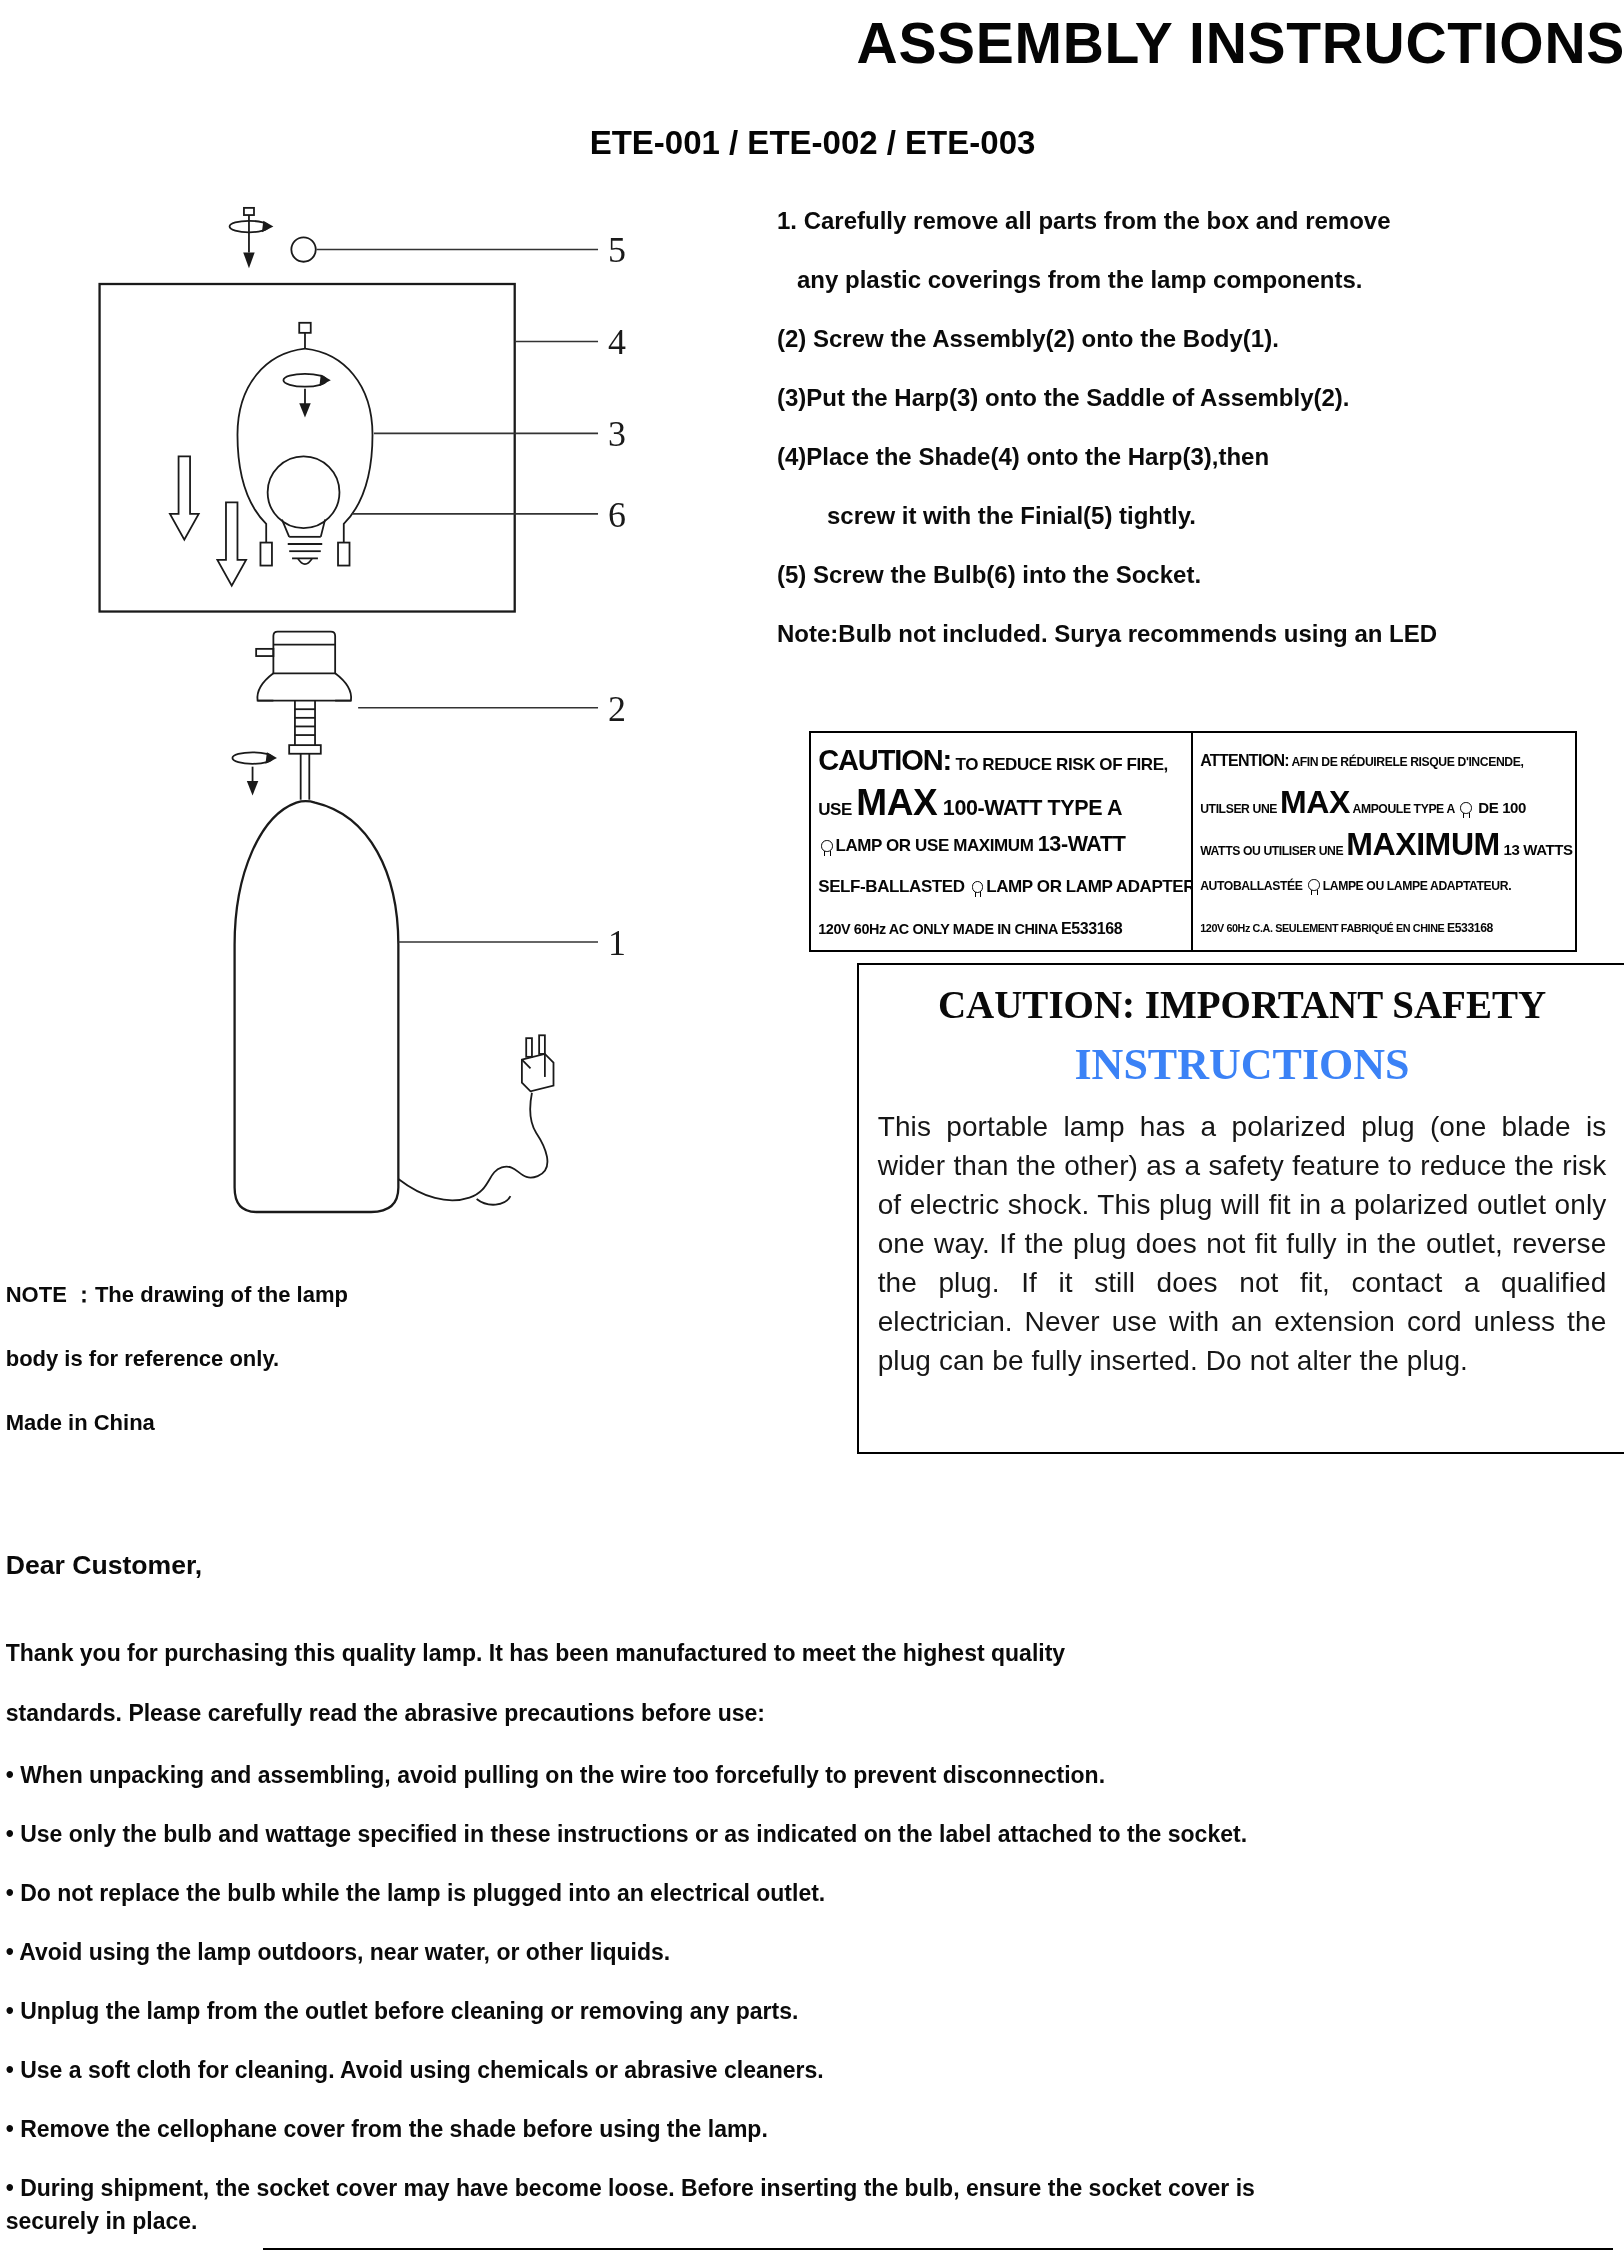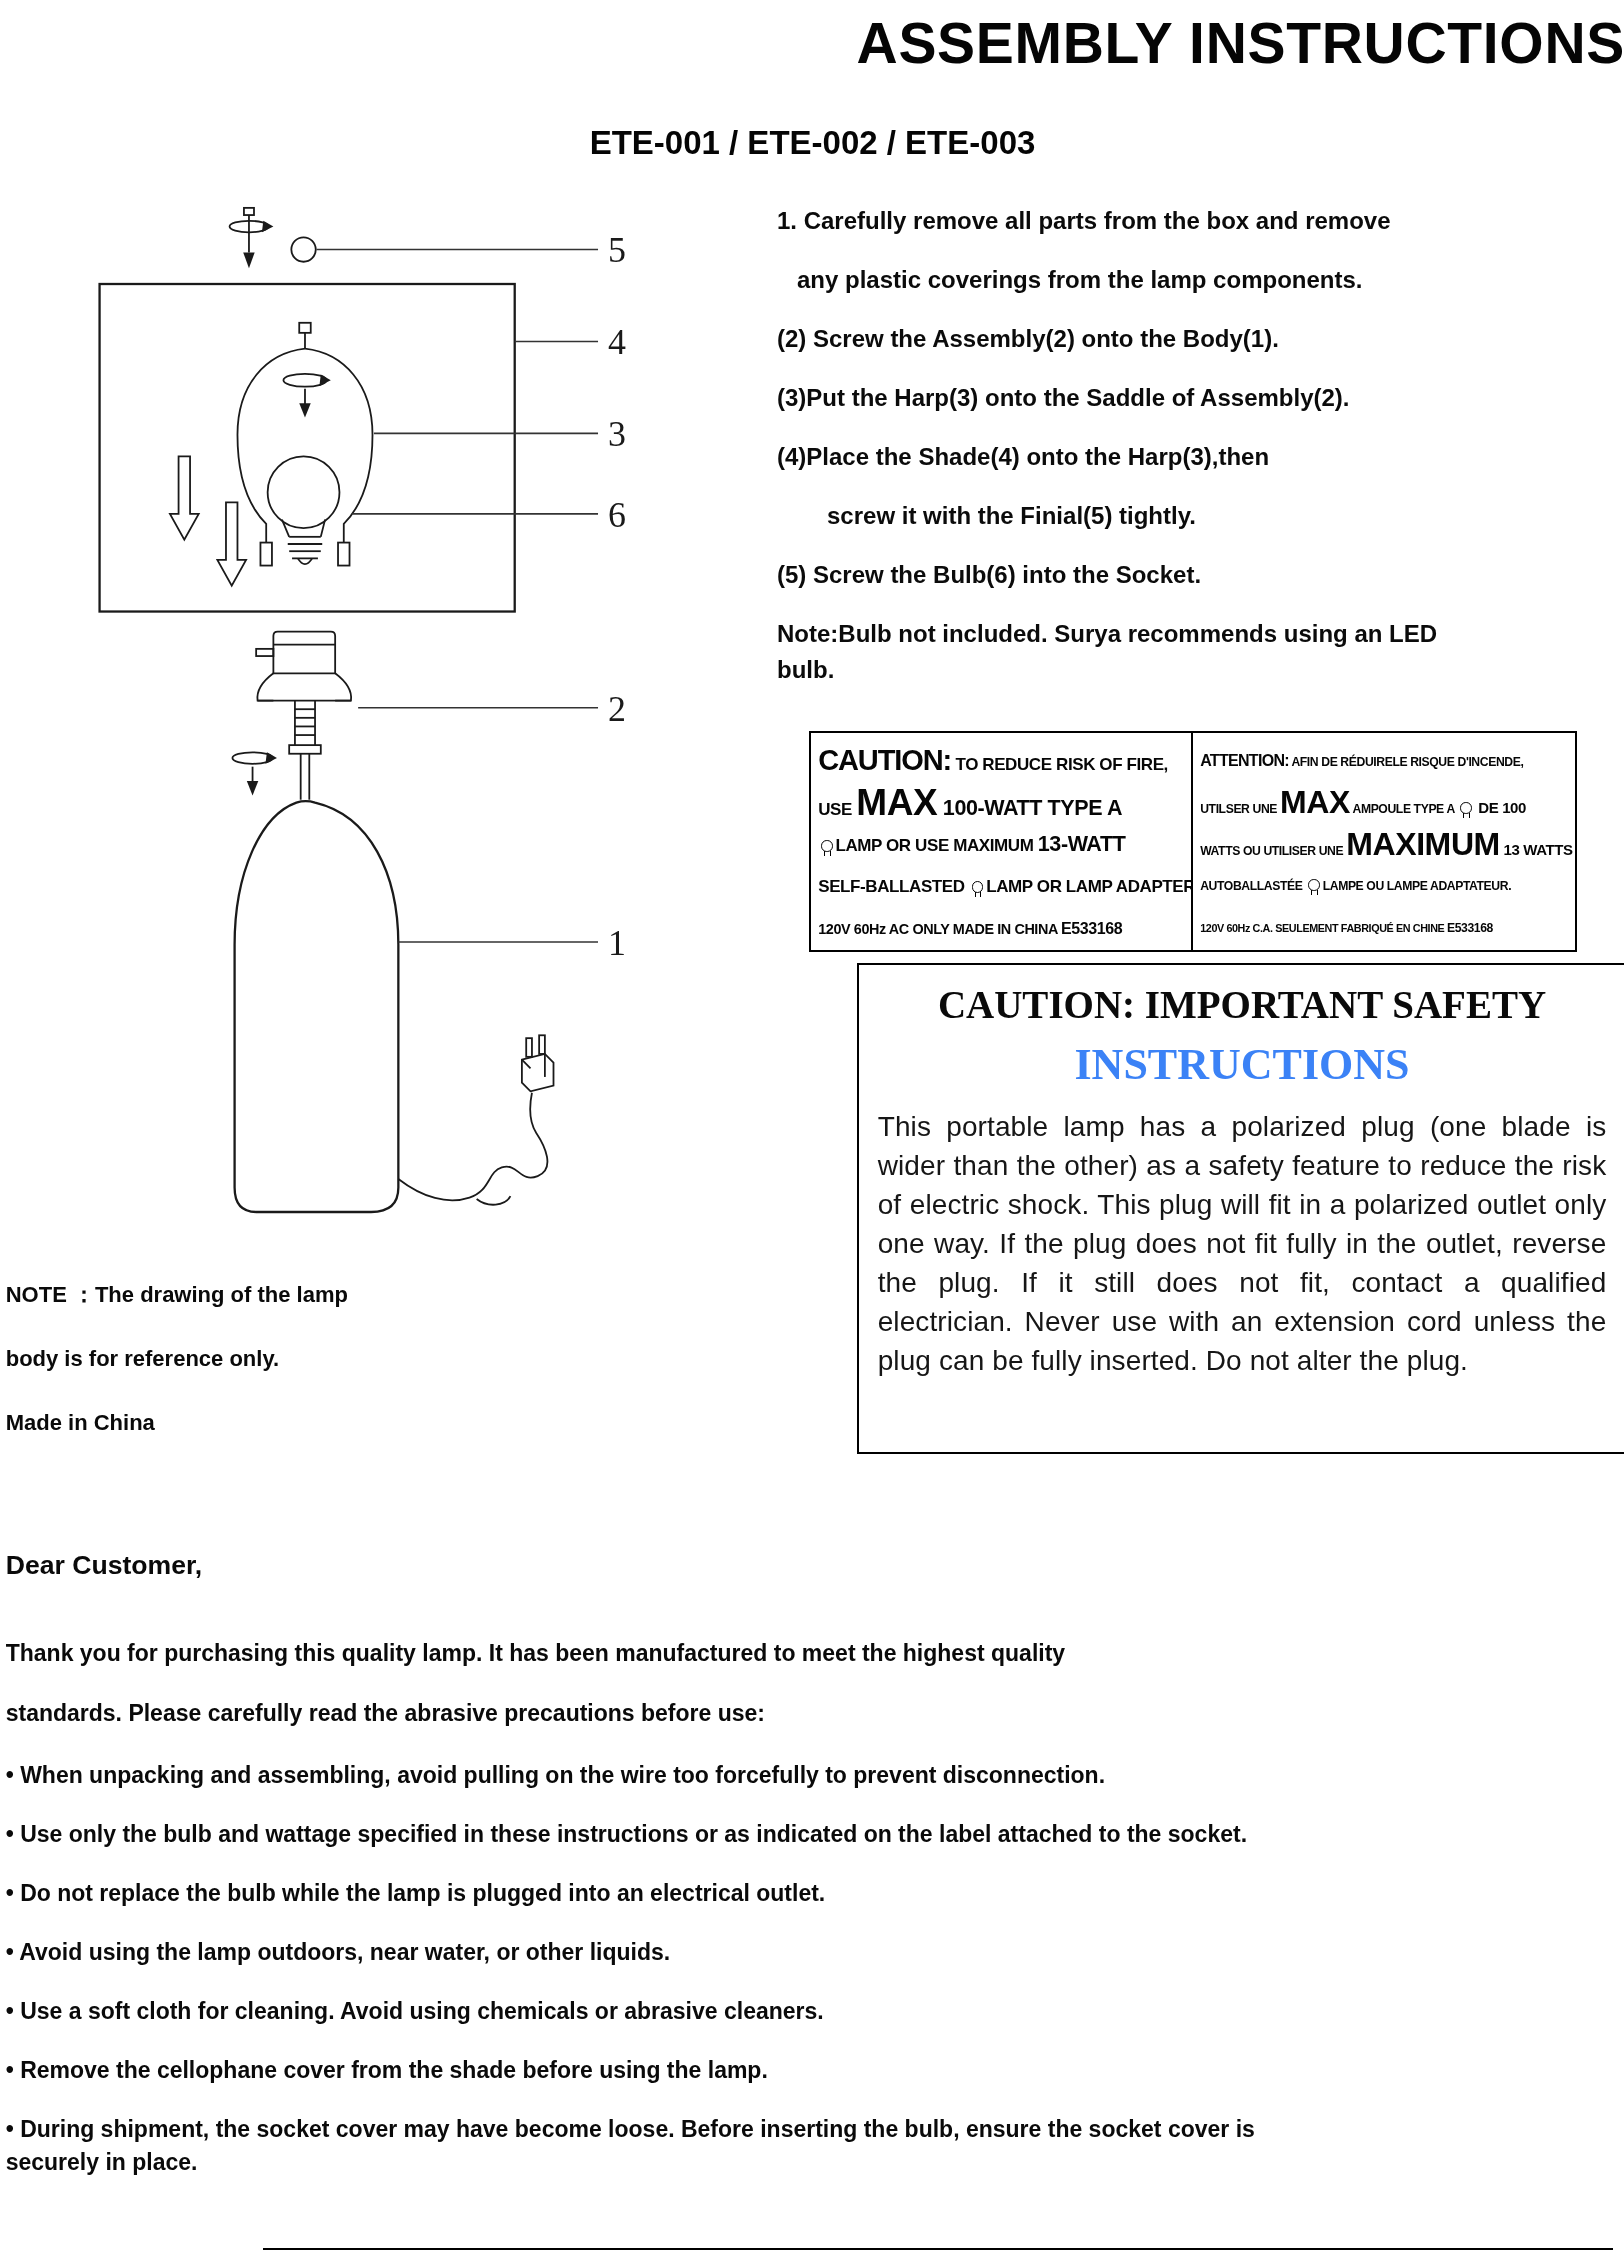--- a/index.html
+++ b/index.html
@@ -186,21 +186,20 @@
 
   <div class="steps">
       <div class="step-line">1. Carefully remove all parts from the box and remove</div>
       <div class="step-line ind1">any plastic coverings from the lamp components.</div>
       <div class="step-line">(2) Screw the Assembly(2) onto the Body(1).</div>
       <div class="step-line">(3)Put the Harp(3) onto the Saddle of Assembly(2).</div>
       <div class="step-line">(4)Place the Shade(4) onto the Harp(3),then</div>
       <div class="step-line ind2">screw it with the Finial(5) tightly.</div>
       <div class="step-line">(5) Screw the Bulb(6) into the Socket.</div>
       <div class="step-line gap-small">Note:Bulb not included. Surya recommends using an LED</div>
-      <div class="step-line">bulb.</div>
     </div>
 
   <div class="rating-label">
     <div class="label-col en">
         <div class="label-line"><span class="s-xl">CAUTION:</span><span class="s-n"> TO REDUCE RISK OF FIRE,</span></div>
         <div class="label-line"><span class="s-n">USE </span><span class="s-lg">MAX</span><span class="s-md"> 100-WATT TYPE A</span></div>
         <div class="label-line"><span class="bulb"></span><span class="s-n">LAMP OR USE MAXIMUM </span><span class="s-md">13-WATT</span></div>
         <div class="label-line"><span class="s-n">SELF-BALLASTED </span><span class="bulb"></span><span class="s-n">LAMP OR LAMP ADAPTER,</span></div>
         <div class="label-line"><span class="s-sm">120V 60Hz AC ONLY MADE IN CHINA </span><span class="s-smb">E533168</span></div>
       </div>
@@ -227,20 +226,21 @@
 
   <div class="letter">
     <div class="greeting">Dear Customer,</div>
     <div class="intro-line">Thank you for purchasing this quality lamp. It has been manufactured to meet the highest quality</div>
     <div class="intro-line">standards. Please carefully read the abrasive precautions before use:</div>
     <div class="bullets">
         <div class="bullet-line">• When unpacking and assembling, avoid pulling on the wire too forcefully to prevent disconnection.</div>
         <div class="bullet-line">• Use only the bulb and wattage specified in these instructions or as indicated on the label attached to the socket.</div>
         <div class="bullet-line">• Do not replace the bulb while the lamp is plugged into an electrical outlet.</div>
         <div class="bullet-line">• Avoid using the lamp outdoors, near water, or other liquids.</div>
+        <div class="bullet-line">• Unplug the lamp from the outlet before cleaning or removing any parts.</div>
         <div class="bullet-line">• Use a soft cloth for cleaning. Avoid using chemicals or abrasive cleaners.</div>
         <div class="bullet-line">• Remove the cellophane cover from the shade before using the lamp.</div>
         <div class="bullet-line">• During shipment, the socket cover may have become loose. Before inserting the bulb, ensure the socket cover is
 securely in place.</div>
       </div>
   </div>
 
   <div class="bottom-line"></div>
 
 </div>

